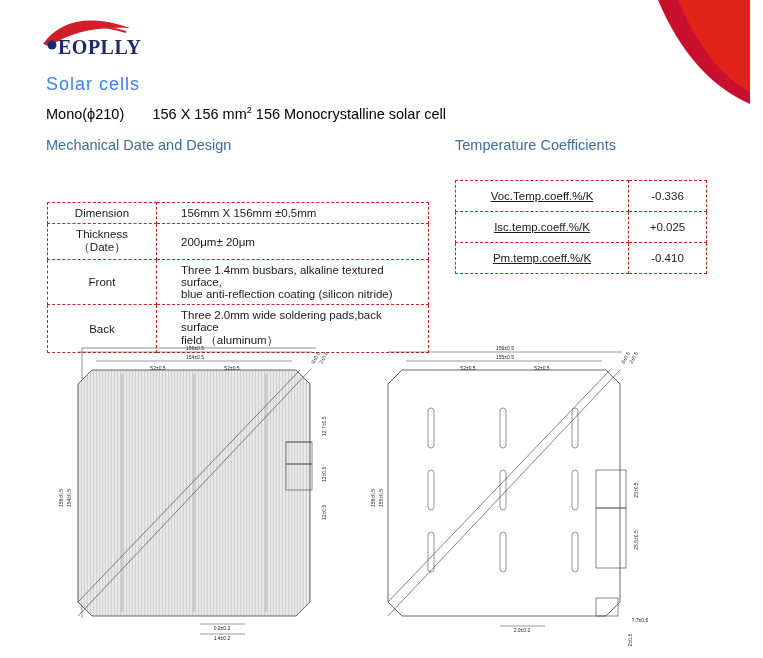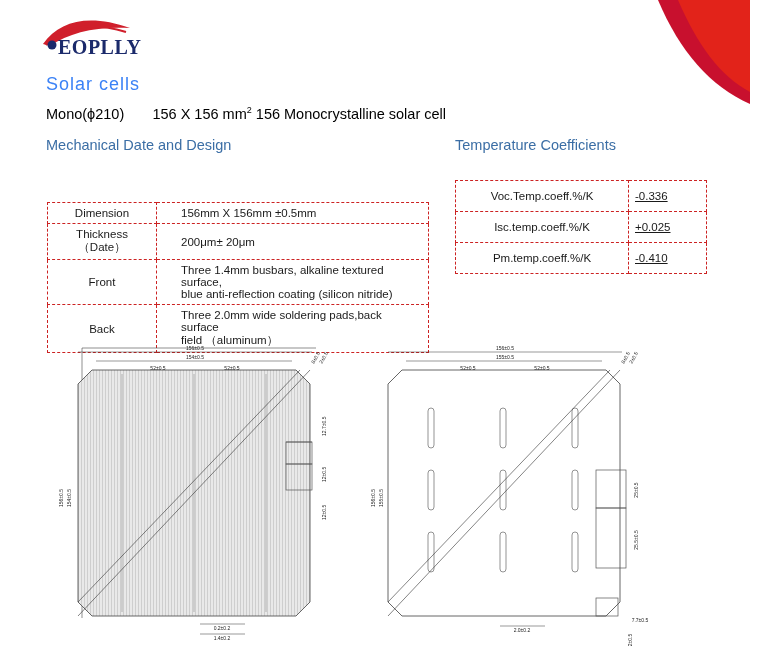--- a/index.html
+++ b/index.html
@@ -105,23 +105,24 @@
 
   #temp-table {
     left: 455px;
     top: 180px;
     width: 252px;
   }
   #temp-table td.label {
     width: 160px;
     text-align: center;
     padding: 9px 6px;
+    text-decoration: underline;
   }
   #temp-table td.value {
-    text-decoration: underline;
+    text-align: center;
   }
 
   
   .drawings {
     position: absolute;
     left: 0;
     top: 330px;
     width: 763px;
     height: 328px;
   }

